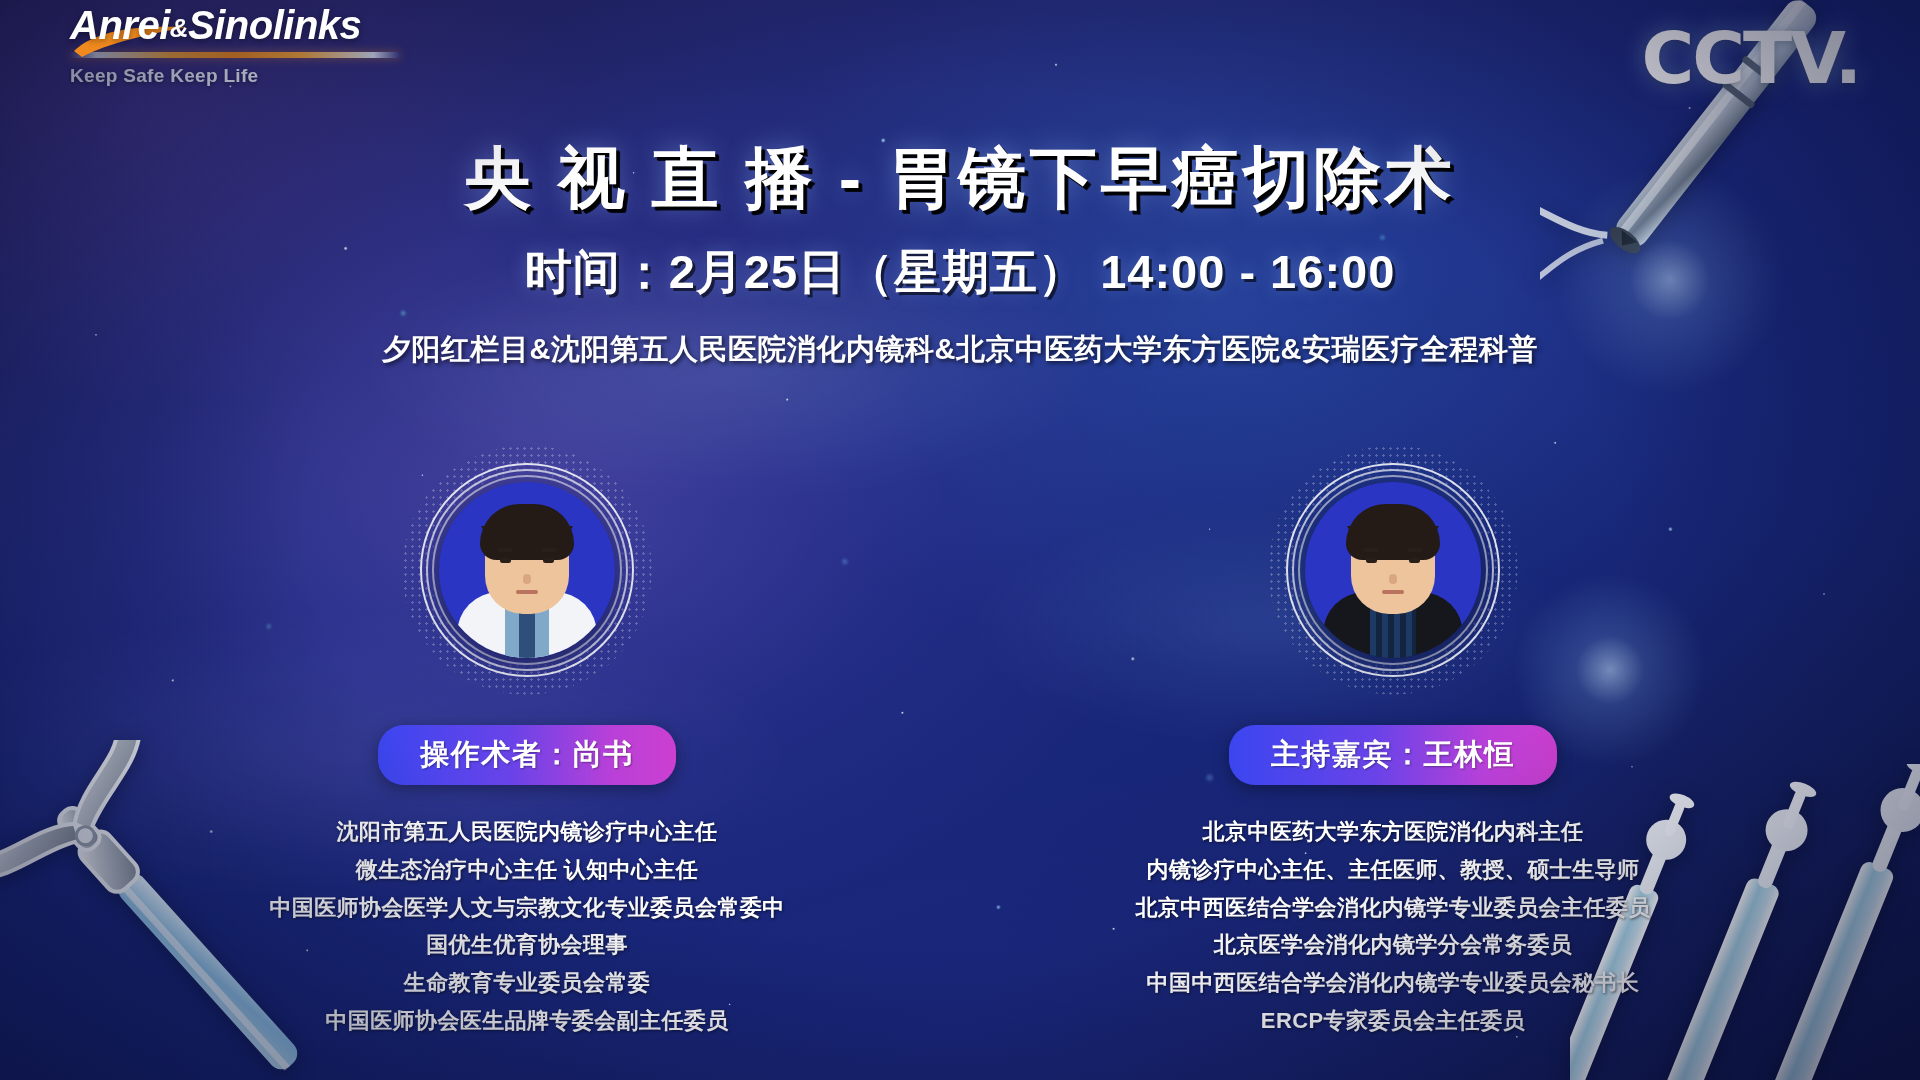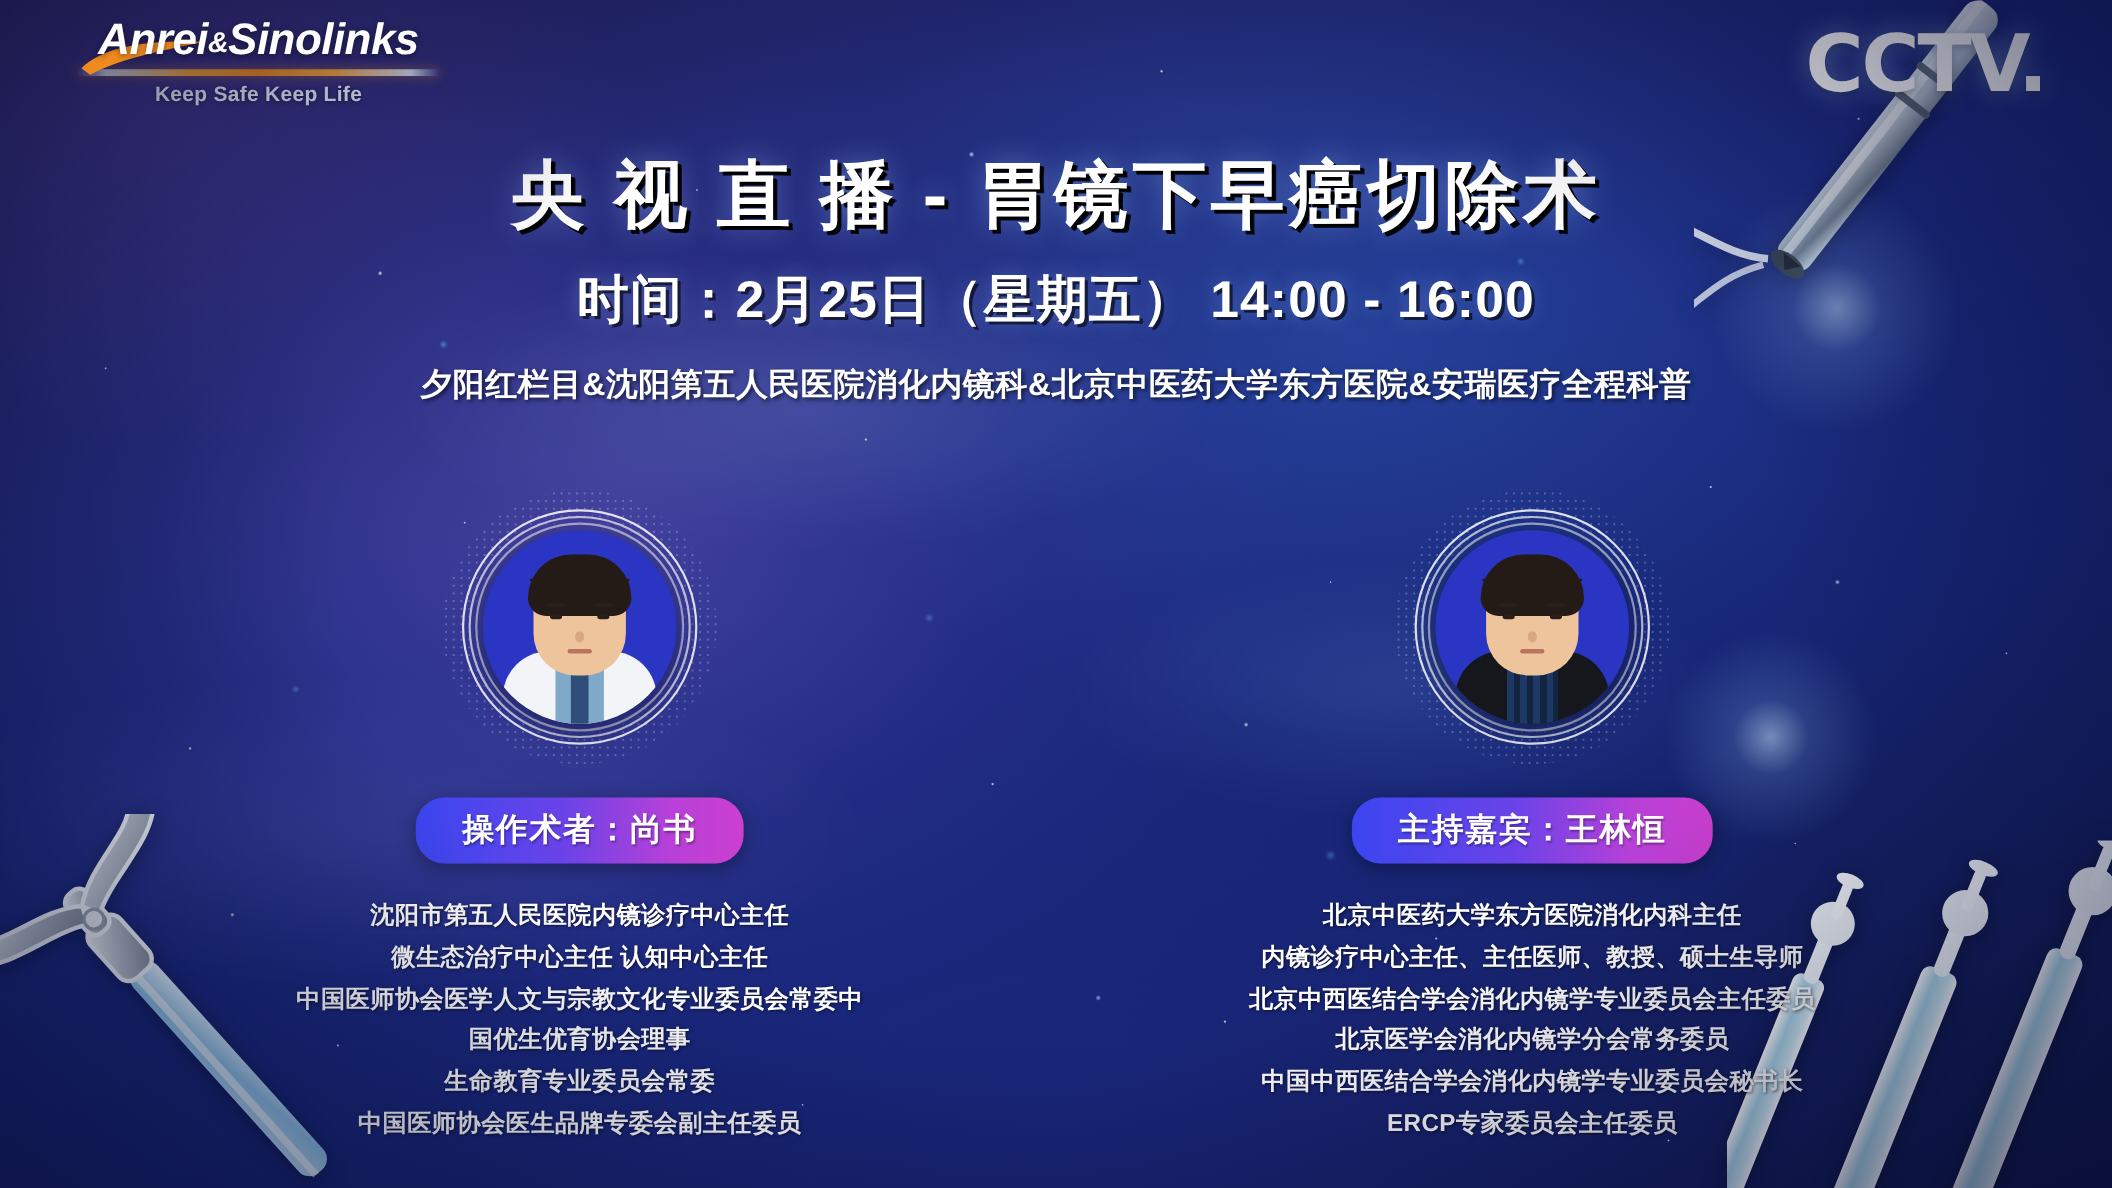--- a/index.html
+++ b/index.html
@@ -71,21 +71,21 @@
       radial-gradient(ellipse 420px 160px at 66% 58%, rgba(120,170,255,.14), transparent 70%),
       radial-gradient(ellipse 640px 200px at 18% 70%, rgba(160,140,230,.12), transparent 70%);
     filter:blur(10px);
   }
   .vignette{
     position:absolute; inset:0; pointer-events:none;
     background:radial-gradient(ellipse 1250px 820px at 50% 48%, rgba(0,0,0,0) 52%, rgba(5,8,40,.55) 100%);
   }
 
   
-  .brand{ position:absolute; left:70px; top:14px; width:330px; text-align:center; }
+  .brand{ position:absolute; left:70px; top:3px; width:330px; }
   .brand .word{
     font-size:40px; font-weight:bold; font-style:italic; color:#ffffff;
     letter-spacing:-0.5px; white-space:nowrap; position:relative; z-index:2;
     text-shadow:0 2px 6px rgba(0,0,0,.45);
   }
   .brand .word .amp{ font-size:26px; vertical-align:2px; }
   .brand .swoosh{
     position:absolute; left:2px; top:22px; width:120px; height:34px; z-index:1;
   }
   .brand .bar{

